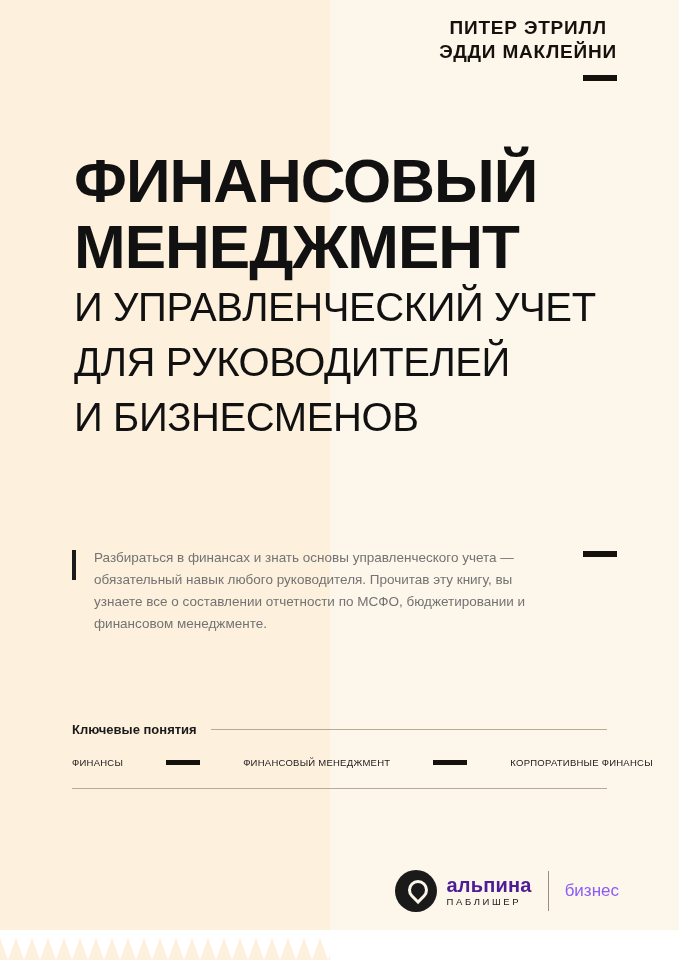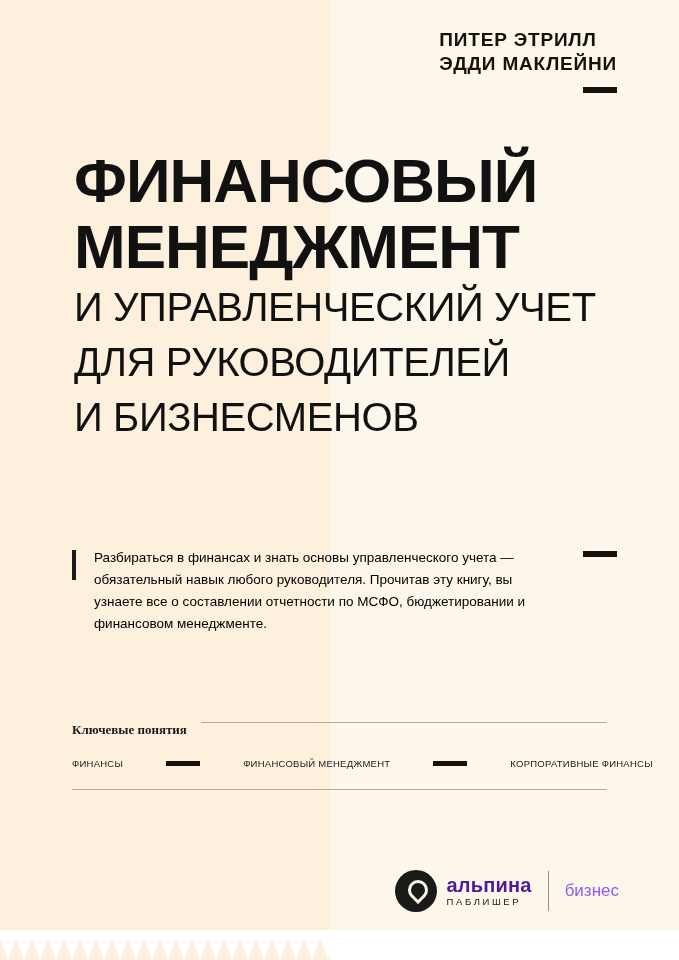--- a/index.html
+++ b/index.html
@@ -50,22 +50,22 @@
     height: 0;
     border-left: 8px solid transparent;
     border-right: 8px solid transparent;
     border-bottom: 22px solid #fdf0dd;
   }
 
   
   .authors {
     position: absolute;
     right: 62px;
-    top: 28px;
-    text-align: left;
+    top: 16px;
+    text-align: center;
     line-height: 1.28;
   }
   .authors .line {
     font-weight: bold;
     font-size: 19px;
     letter-spacing: 0.8px;
     color: #15110c;
     white-space: nowrap;
   }
   .authors-rule {
@@ -129,34 +129,33 @@
     left: 0;
     top: 3px;
     width: 4px;
     height: 30px;
     background: #1a1a1a;
   }
   .blurb p {
     margin: 0;
     font-size: 13.5px;
     line-height: 1.62;
-    color: #000000;
+    color: #737373;
   }
 
   
   .keywords {
     position: absolute;
     left: 72px;
     top: 722px;
     width: 535px;
   }
   .kw-head-row {
     display: flex;
-    align-items: flex-start;
-    font-family: Liberation Serif, serif;
+    align-items: center;
   }
   .kw-title {
     font-weight: bold;
     font-size: 13px;
     color: #1a1a1a;
     white-space: nowrap;
   }
   .kw-head-rule {
     flex: 1;
     height: 1px;

